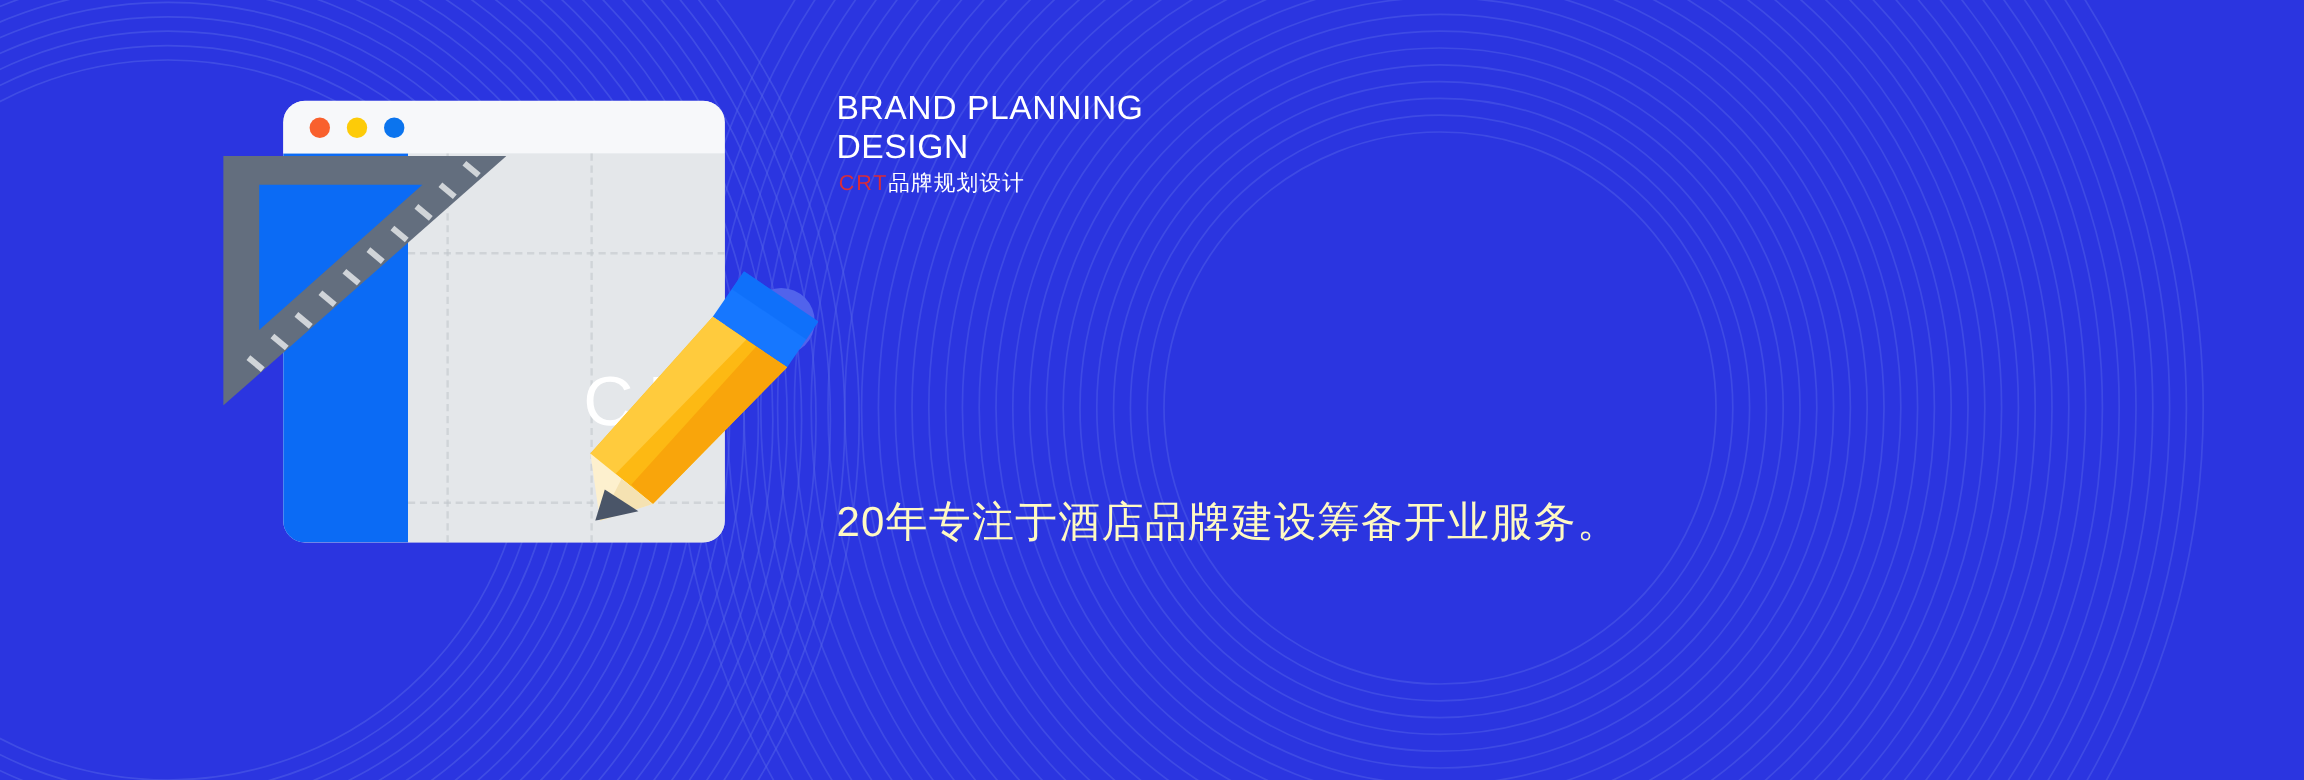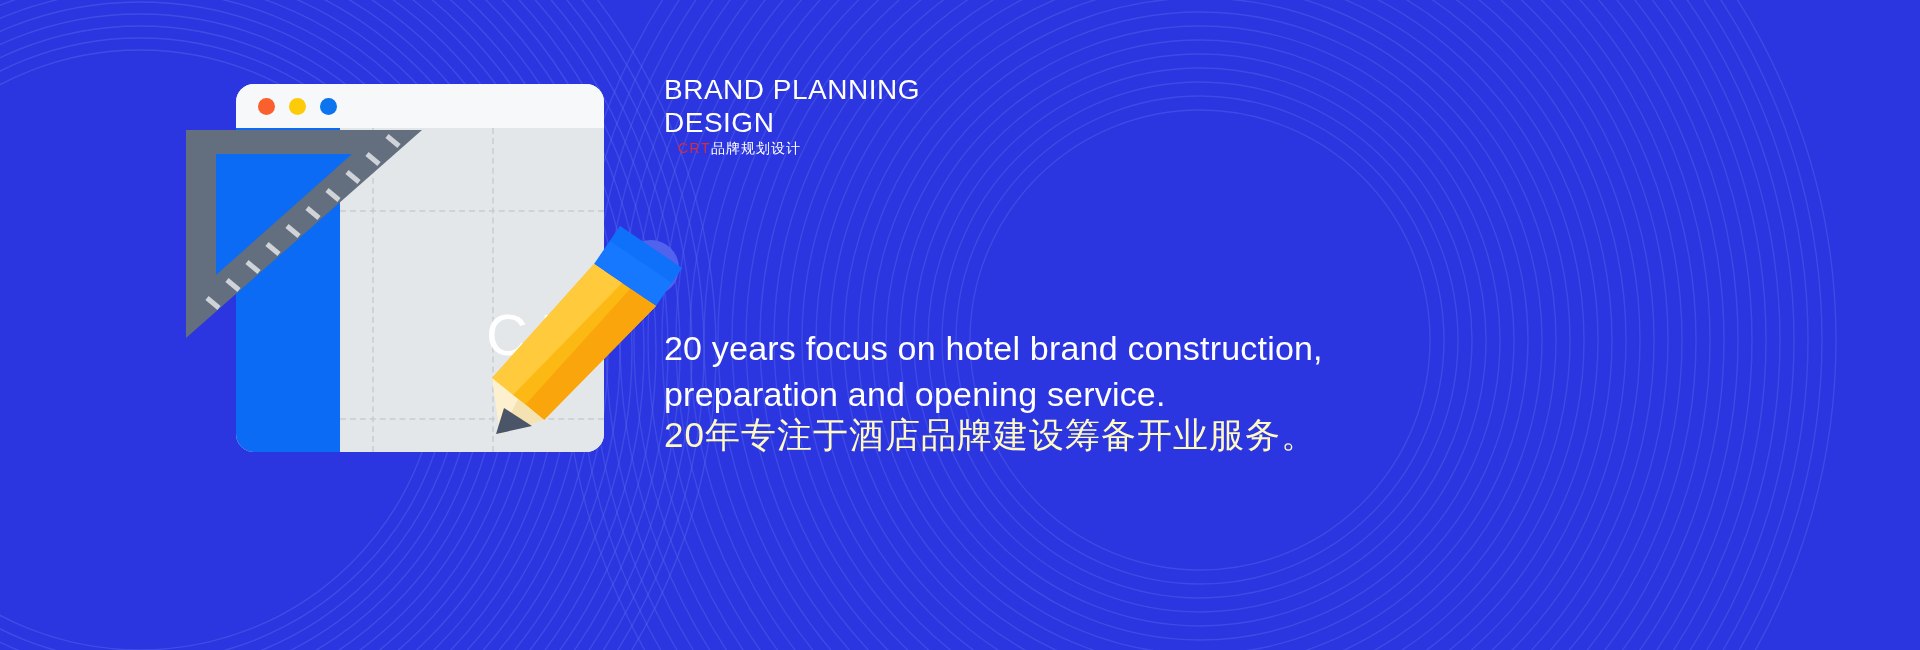--- a/index.html
+++ b/index.html
@@ -73,31 +73,31 @@
   .pencil{ position:absolute; left:470px; top:226px; width:212px; height:208px; }
 
   
   .eraser-blob{
     position:absolute; left:623px; top:240px;
     width:56px; height:56px; border-radius:50%;
     background:#5163ec;
   }
 
   
-  .copy{ position:absolute; left:664px; top:0; width:1160px; height:650px; }
+  .copy{ position:absolute; left:697px; top:0; width:1160px; height:650px; }
 
   .kicker{
     position:absolute; left:0; top:74px;
     color:#ffffff;
     font-size:28px; font-weight:400; letter-spacing:.5px; line-height:1.17;
     white-space:pre-line;
   }
   .kicker-cn{
     position:absolute; left:2px; top:140px;
-    font-size:14px; letter-spacing:1px; color:#ffffff;margin-left:12px;
+    font-size:18px; letter-spacing:1px; color:#ffffff;
   }
   .kicker-cn .crt-red{ color:#d82c3a; letter-spacing:1.5px; }
 
   .lead{
     position:absolute; left:0; top:326px;
     color:#ffffff;
     font-size:34px; font-weight:300; line-height:1.34;
     white-space:pre-line; letter-spacing:.2px;
   }
   .lead-cn{
@@ -237,19 +237,17 @@
 
   <div class="copy">
 
     <h1 class="kicker">BRAND PLANNING
 DESIGN</h1>
 
     <div class="kicker-cn">
       <span class="crt-red">CRT</span><span>品牌规划设计</span>
     </div>
 
-    <p class="lead">20 years focus on hotel brand construction,
-preparation and opening service.</p>
 
     <p class="lead-cn">20年专注于酒店品牌建设筹备开业服务。</p>
   </div>
 
 </div>
 
 </body></html>

